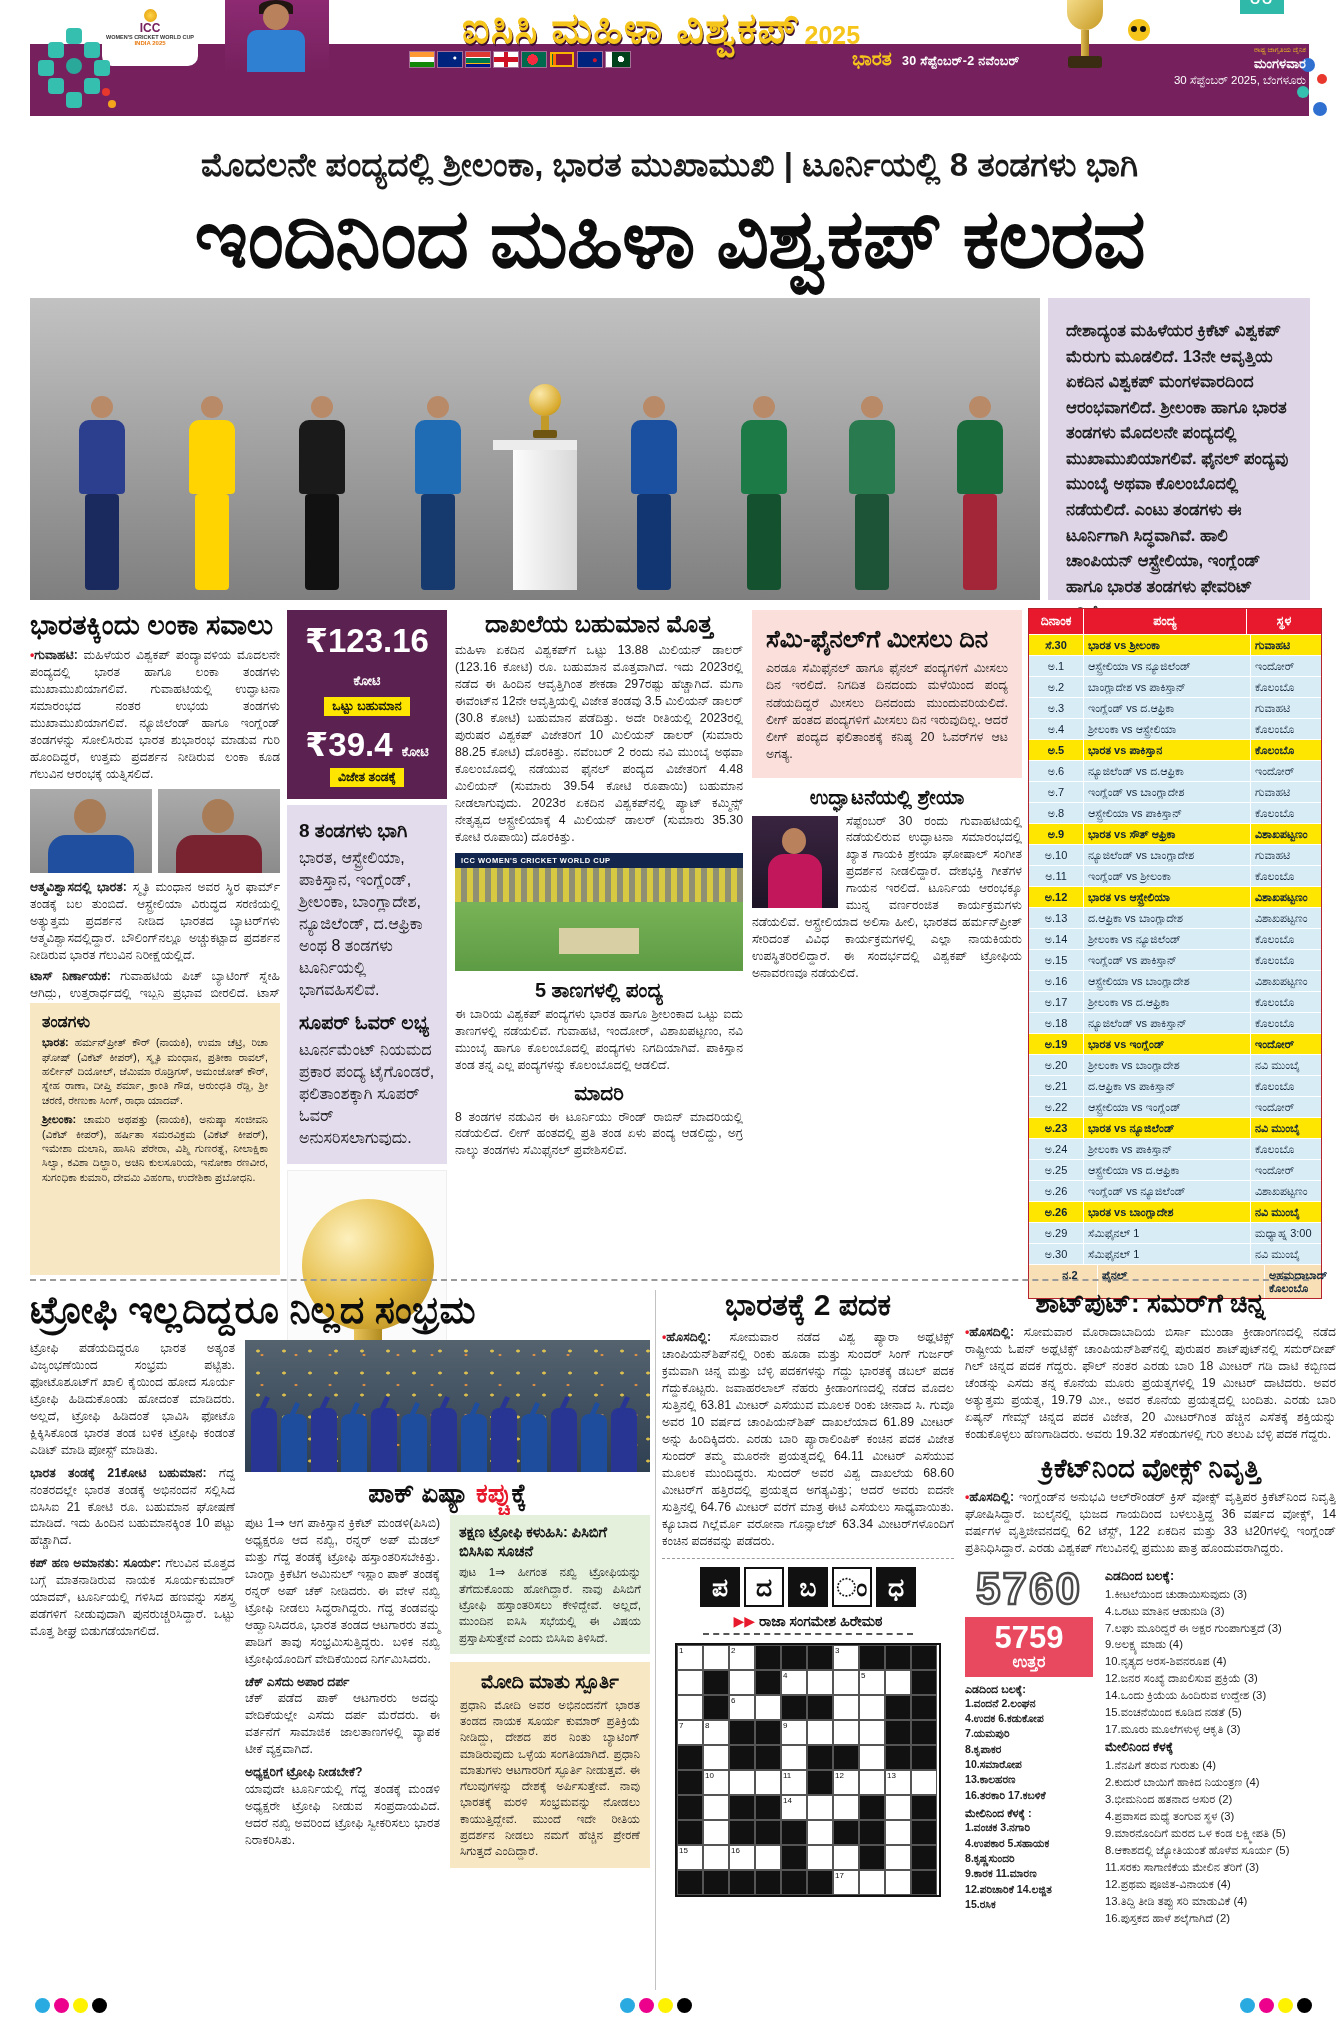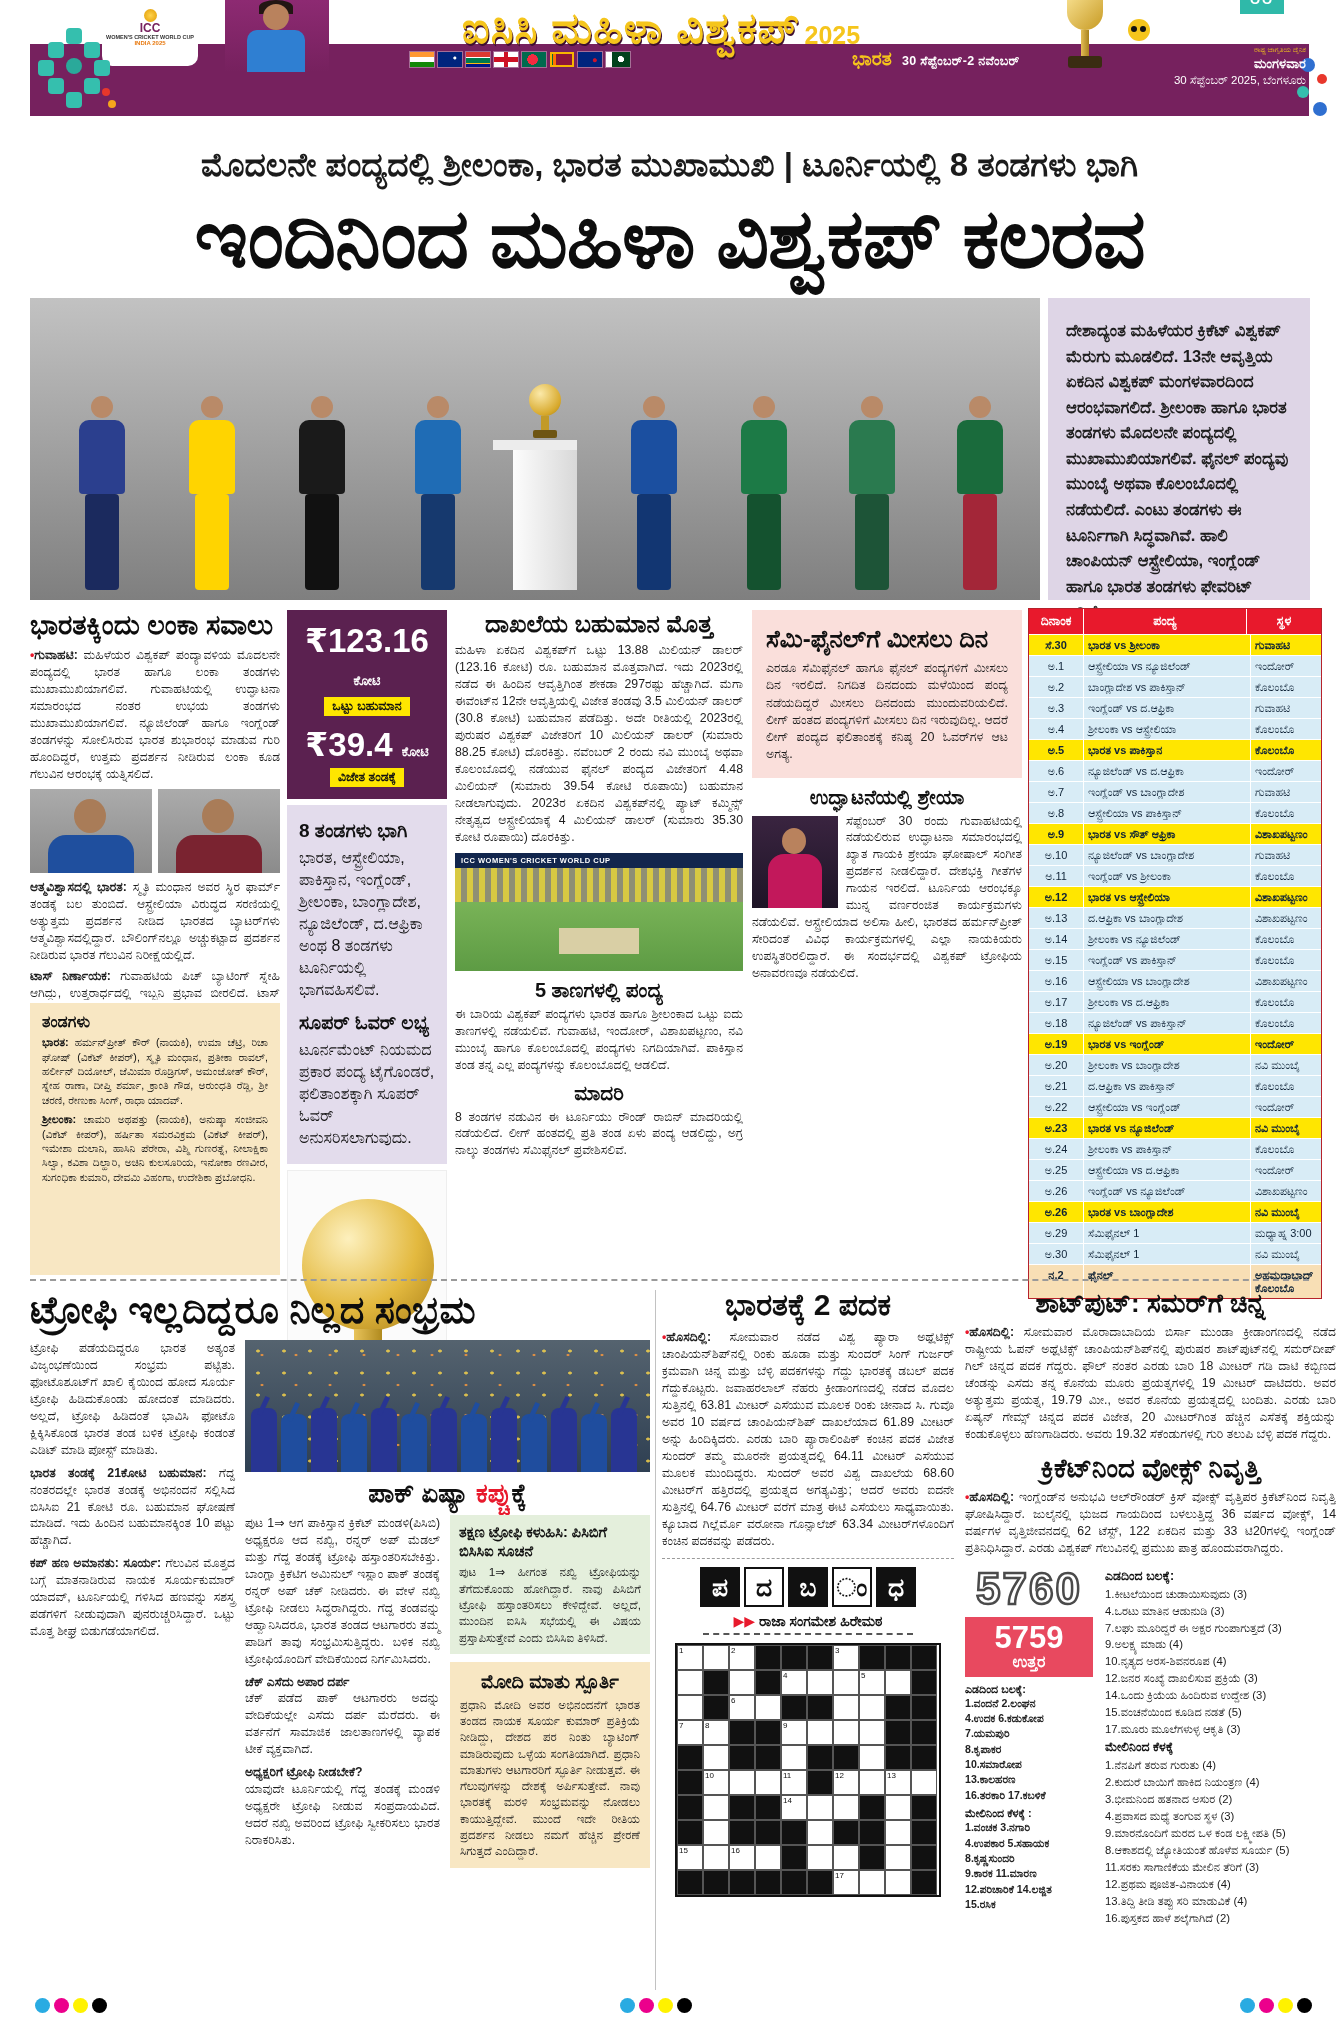--- a/index.html
+++ b/index.html
@@ -119,21 +119,21 @@
   .shreya-row{margin-top:4px;}
   .singer{float:left;width:86px;height:92px;margin:3px 8px 2px 0;background:linear-gradient(180deg,#3a2440,#1d1426);position:relative;overflow:hidden;}
   .sg-head{position:absolute;left:30px;top:12px;width:24px;height:26px;border-radius:50%;background:#b9825d;}
   .sg-body{position:absolute;left:16px;top:38px;width:54px;height:54px;border-radius:16px 16px 0 0;background:#c2185b;}
 
   
   .schedule{left:1028px;top:608px;width:292px;border:1px solid #b6222b;}
   .sch-head{display:flex;background:#e8192c;color:#fff;font-weight:bold;font-size:12.5px;text-align:center;}
   .sch-row{display:flex;background:#d8ecf6;font-size:11px;color:#0e2236;border-top:1px solid #fff;}
   .sch-row.india{background:#ffe600;font-weight:bold;}
-  .sch-row.final{background:#f8dfb5;font-weight:bold;}
+  .sch-row.final{background:#f8dfb5;font-weight:bold;padding-left:14px;}
   .c-date{width:50px;padding:3.5px 2px;text-align:center;flex:0 0 auto;border-right:1px solid #fff;}
   .c-match{width:158px;padding:3.5px 4px;flex:0 0 auto;border-right:1px solid #fff;}
   .c-venue{flex:1;padding:3.5px 4px;}
   .sch-head .c-date,.sch-head .c-match{border-right:1px solid #fff;}
   .sch-head>div{padding:5px 2px;}
 
   
   .divider-dash{left:30px;top:1279px;width:1279px;border-top:2px dashed #9a9a9a;}
   .bottom-left{left:30px;top:1290px;width:620px;height:706px;overflow:hidden;}
   .bl-head{font-size:38px;font-weight:bold;line-height:1.1;margin-bottom:8px;color:#0d0d0d;}

